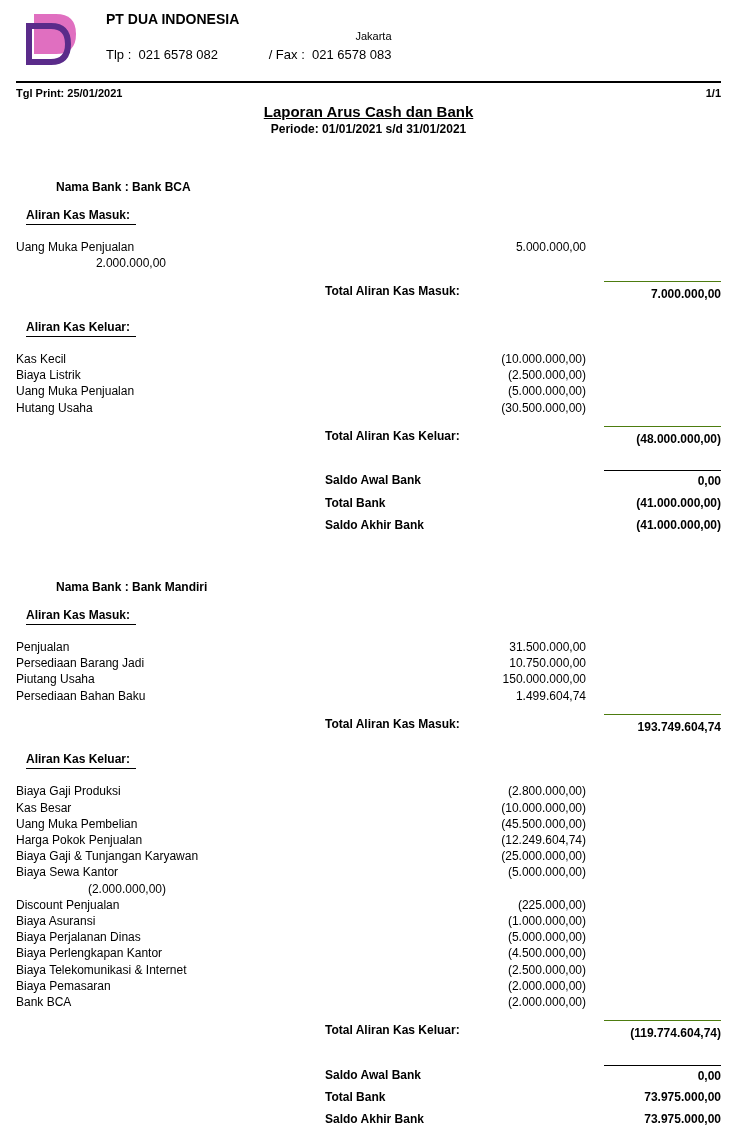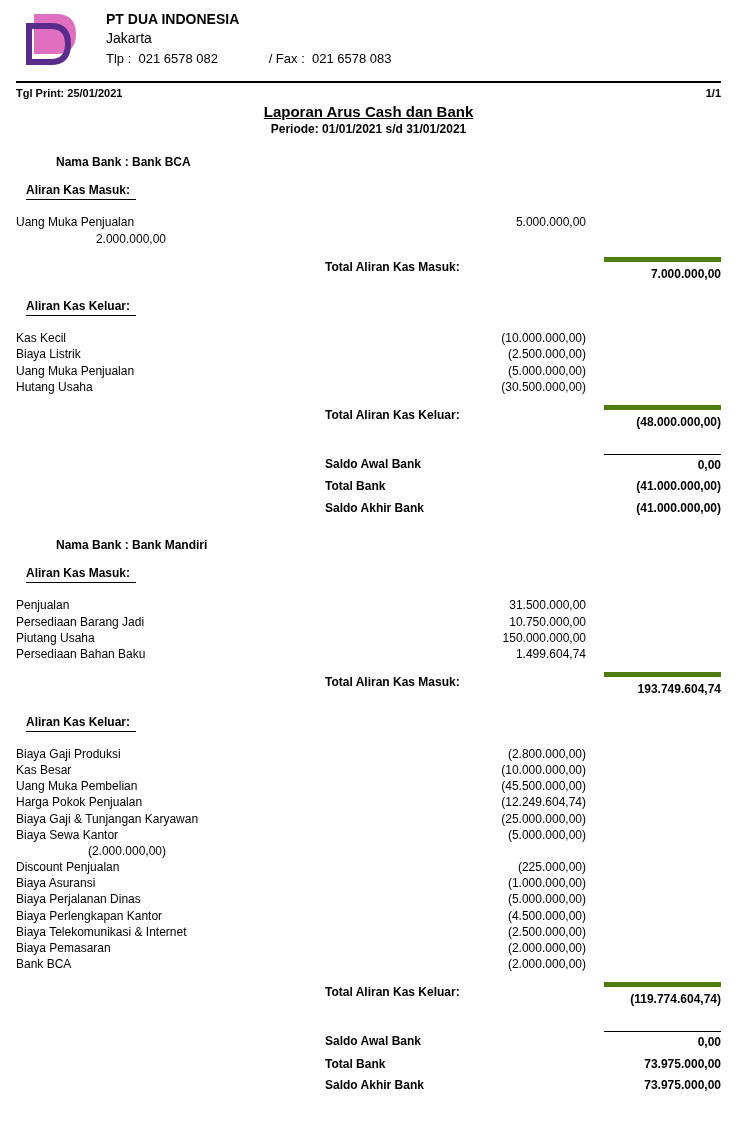--- a/index.html
+++ b/index.html
@@ -21,38 +21,38 @@
     width: 55px;
     height: 55px;
     background: #fff;
     position: relative;
     margin-right: 25px;
     margin-left: 10px;
   }
   .logo svg { width: 55px; height: 55px; }
   .company { line-height: 1.35; margin-top: -2px;}
   .company .name { font-weight: bold; font-size: 14px; }
-  .company .line { font-size: 14px; }
+  .company .line { font-size: 11px; text-align: right; }
   .company .tel { font-size: 13px; margin-top:2px;}
   .hr { border-top: 2px solid #000; margin: 6px 0 4px 0; }
   .meta { display: flex; justify-content: space-between; font-weight: bold; font-size: 11px; }
   .title { text-align: center; font-weight: bold; font-size: 15px; text-decoration: underline; margin-top: 4px; }
   .period { text-align: center; font-weight: bold; font-size: 12px; margin-top: 2px; }
-  .bank-name { font-weight: bold; margin-top: 19px; margin-left: 40px; font-size:12px;}
+  .bank-name { font-weight: bold; margin-top: 44px; margin-left: 40px; font-size:12px;}
   .section-label { font-weight: bold; margin-top: 14px; margin-left: 10px; border-bottom: 1px solid #000; display:inline-block; padding-bottom:2px; padding-right:6px;}
   .rows { margin-top: 14px; }
   .row { display: flex; line-height: 1.35; }
   .row .label { flex: 0 0 420px; }
   .row .amt { flex: 0 0 150px; text-align: right; }
   .row .amt2 { flex: 1; text-align: right; }
   .totals { margin-top: 10px; }
   .total-row { display:flex; font-weight:bold; line-height:1.8;gap:9px; }
   .total-row .spacer { flex:0 0 300px; }
   .total-row .tlabel { flex:0 0 270px; }
-  .total-row .tamt { flex:1; text-align:right; border-top:5px solid #4d7c0f; padding-top:2px;}
+  .total-row .tamt { flex:1; text-align:right; border-top:1px solid #4d7c0f; padding-top:2px;}
   .total-row.noborder .tamt { border-top:none; padding-top:0;}
   .summary { margin-top:20px;}
 </style>
 </head>
 <body>
 
 <div class="header">
   <div class="logo">
     <svg viewBox="0 0 55 55">
       <path d="M 8 2 L 30 2 Q 50 2 50 22 Q 50 42 30 42 L 8 42 Z" fill="#e06fc0"></path>

